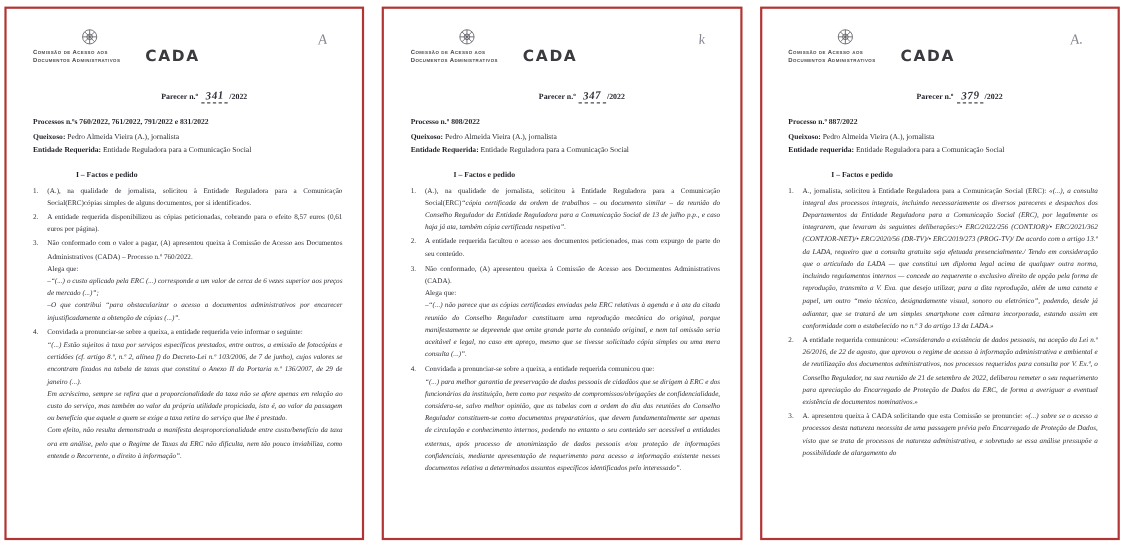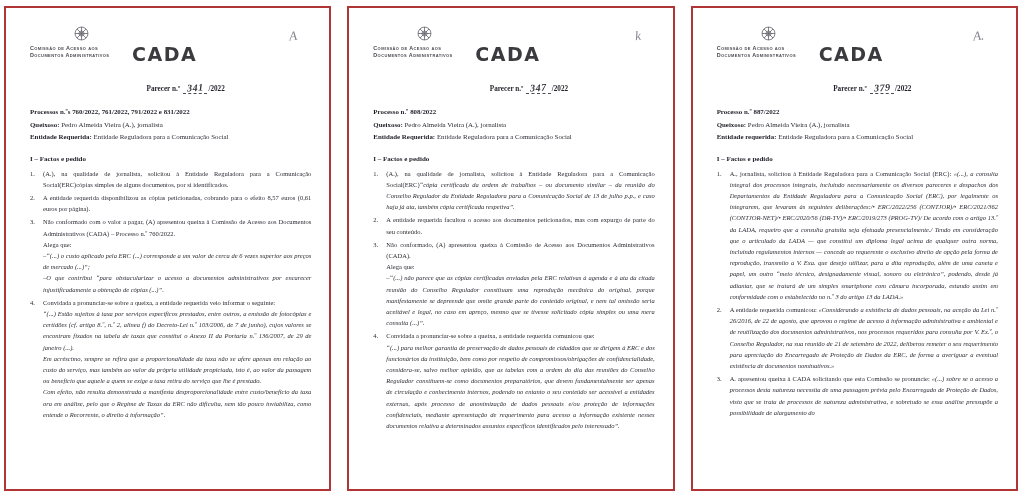--- a/index.html
+++ b/index.html
@@ -18,21 +18,21 @@
   .emblem { position:absolute; left:44px; top:0; width:15px; height:15px; }
   .org-name {
     position:absolute; left:0; top:19px;
     font-family:"Liberation Sans", sans-serif;
     font-size:5.4px; line-height:7px; font-weight:700;
     font-variant:small-caps; letter-spacing:.4px; color:#4a4a52;
   }
   .wordmark {
     position:absolute; left:102px; top:17px;
     font-family:"DejaVu Sans", sans-serif;
-    font-weight:900; font-size:19px; letter-spacing:1.5px; color:#3a3a3f;
+    font-weight:900; font-size:14px; letter-spacing:1.5px; color:#3a3a3f;
   }
   .hw-mark {
     position:absolute; right:14px; top:2px;
     font-style:italic; font-size:13px; color:#85858d;
     transform:rotate(-6deg); font-weight:400;
   }
   .parecer-line {
     text-align:center; margin:4px 0 12px 30px;
     font-size:7.2px; font-weight:700; color:#1f1f28;
   }
@@ -45,21 +45,21 @@
     font-style:italic; color:#33333c; transform:rotate(-3deg);
     letter-spacing:.5px;
   }
   .meta-block { margin-top:8px; }
   .meta-row { font-size:6.9px; line-height:12.5px; }
   .meta-label { font-weight:700; color:#1f1f28; }
   .meta-value {}
   .meta-value.bold { font-weight:700; color:#1f1f28; }
   .section-heading {
     margin-top:11px; margin-bottom:5px;
-    font-size:7px; font-weight:700; color:#1f1f28;
+    font-size:7px; font-weight:700; color:#1f1f28;margin-left:39px;
   }
   .facts-list { }
   .list-item { display:flex; margin-bottom:2px; }
   .li-num { flex:none; width:13px; font-size:6.5px; line-height:11.2px; }
   .li-body { flex:1; }
   .para {
     font-size:6.5px; line-height:11.2px;
     text-align:justify; color:#2c2c34;
   }
   .it { font-style:italic; }

